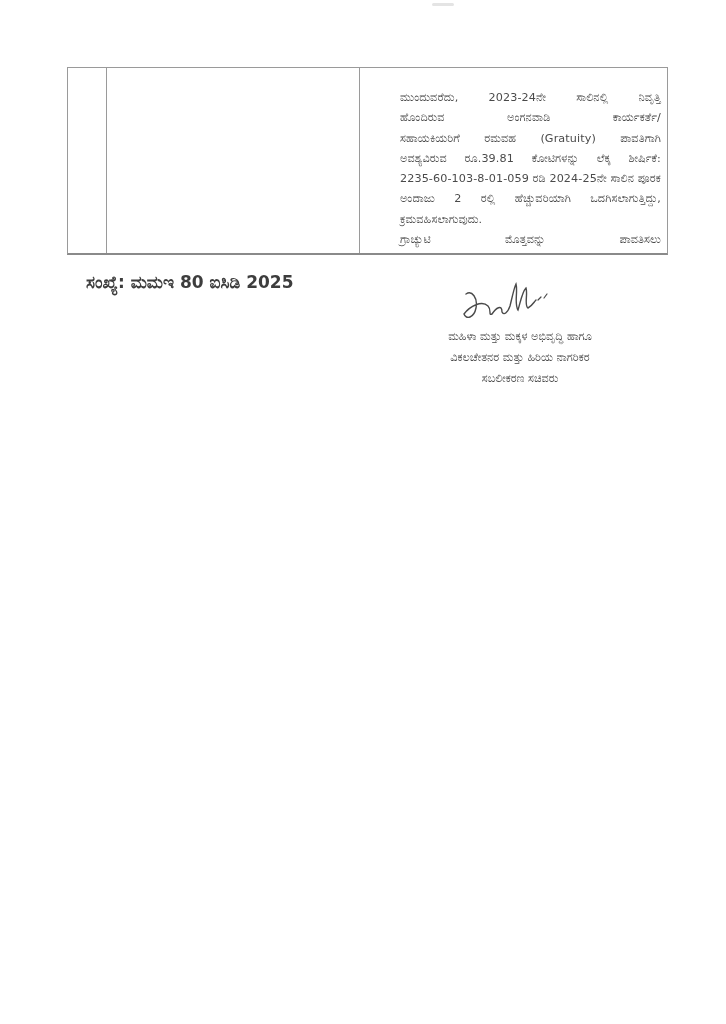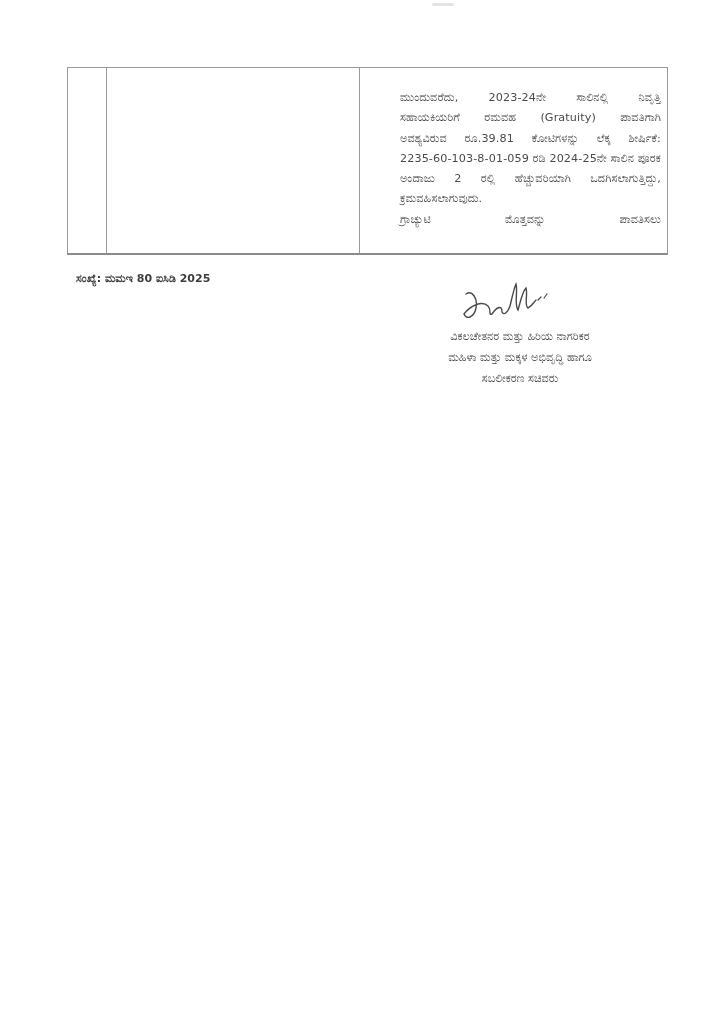--- a/index.html
+++ b/index.html
@@ -64,23 +64,23 @@
     display: block;
     text-align: justify;
     text-align-last: justify;
     white-space: nowrap;
   }
   .para-line.last {
     text-align-last: left;
   }
   .order-no {
     position: absolute;
-    left: 76px;
+    left: 86px;
     top: 272px;
-    font-size: 11px;
+    font-size: 17px;
     font-weight: bold;
     color: #3d3d3d;
   }
   .signature-block {
     position: absolute;
     left: 400px;
     top: 278px;
     width: 240px;
     text-align: center;
   }
@@ -110,35 +110,36 @@
 <body>
 
 <div class="top-smudge"></div>
 
 <div class="doc-table">
   <div class="cell cell-1"></div>
   <div class="cell cell-2"></div>
   <div class="cell cell-3">
     <p class="para">
       <span class="para-line">ಮುಂದುವರೆದು, 2023-24ನೇ ಸಾಲಿನಲ್ಲಿ ನಿವೃತ್ತಿ</span>
+      <span class="para-line">ಹೊಂದಿರುವ ಅಂಗನವಾಡಿ ಕಾರ್ಯಕರ್ತೆ/</span>
       <span class="para-line">ಸಹಾಯಕಿಯರಿಗೆ ರಮವಹ (Gratuity) ಪಾವತಿಗಾಗಿ</span>
       <span class="para-line">ಅವಶ್ಯವಿರುವ ರೂ.39.81 ಕೋಟಿಗಳನ್ನು ಲೆಕ್ಕ ಶೀರ್ಷಿಕೆ:</span>
       <span class="para-line">2235-60-103-8-01-059 ರಡಿ 2024-25ನೇ ಸಾಲಿನ ಪೂರಕ</span>
       <span class="para-line">ಅಂದಾಜು 2 ರಲ್ಲಿ ಹೆಚ್ಚುವರಿಯಾಗಿ ಒದಗಿಸಲಾಗುತ್ತಿದ್ದು,</span>
       <span class="para-line last">ಕ್ರಮವಹಿಸಲಾಗುವುದು.</span>
       <span class="para-line">ಗ್ರಾಚ್ಯುಟಿ ಮೊತ್ತವನ್ನು ಪಾವತಿಸಲು</span>
     </p>
   </div>
 </div>
 
 <div class="order-no">ಸಂಖ್ಯೆ: ಮಮಇ 80 ಐಸಿಡಿ 2025</div>
 
 <div class="signature-block">
   <div class="signature">
     <svg width="110" height="48" viewBox="0 0 110 48">
       <path d="M8 16 C 14 12, 20 20, 18 30 C 16 40, 8 42, 6 36 C 12 28, 24 22, 30 28 C 34 32, 30 38, 34 36 C 38 30, 44 26, 44 34 C 46 38, 50 34, 52 28 C 54 20, 56 10, 58 6 C 60 14, 56 26, 60 32 C 62 26, 64 14, 68 10 C 70 16, 66 28, 70 30 C 74 28, 76 24, 78 22" fill="none" stroke="#4a4a4a" stroke-width="1.4" stroke-linecap="round"></path>
       <path d="M80 22 l 3 -3 M86 20 l 3 -4" fill="none" stroke="#4a4a4a" stroke-width="1.2" stroke-linecap="round"></path>
     </svg>
   </div>
+  <div class="signer-title">ಮಹಿಳಾ ಮತ್ತು ಮಕ್ಕಳ ಅಭಿವೃದ್ಧಿ ಹಾಗೂ</div>
   <div class="signer-title">ವಿಕಲಚೇತನರ ಮತ್ತು ಹಿರಿಯ ನಾಗರಿಕರ</div>
-  <div class="signer-title">ಮಹಿಳಾ ಮತ್ತು ಮಕ್ಕಳ ಅಭಿವೃದ್ಧಿ ಹಾಗೂ</div>
   <div class="signer-title">ಸಬಲೀಕರಣ ಸಚಿವರು</div>
 </div>
 
 </body></html>

